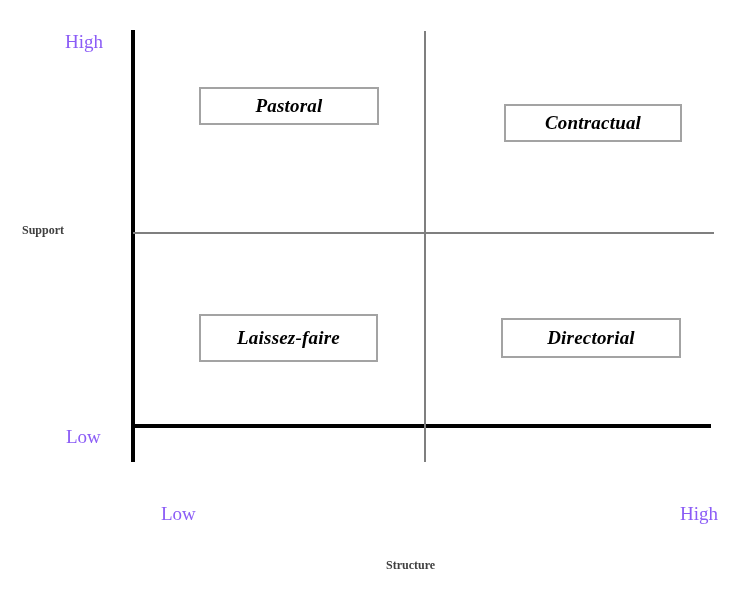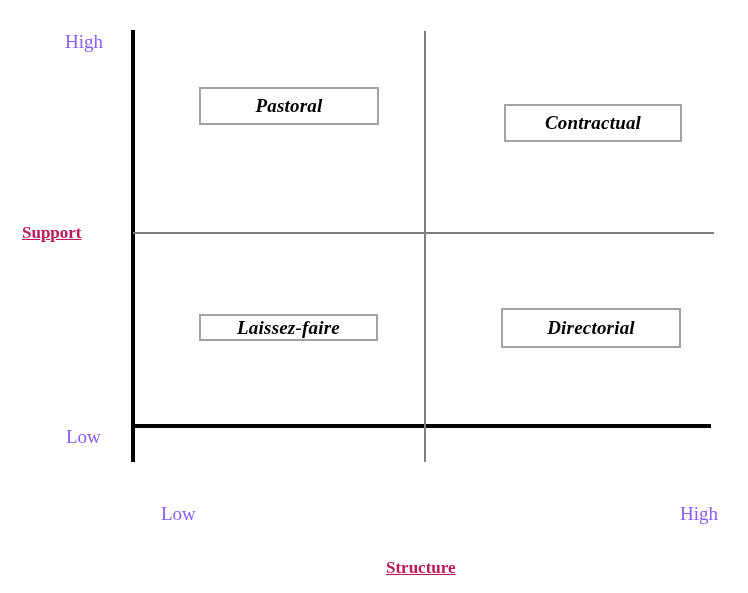--- a/index.html
+++ b/index.html
@@ -66,42 +66,41 @@
     justify-content: center;
     font-weight: bold;
     font-style: italic;
     font-size: 19px;
     letter-spacing: 0.2px;
     color: #000000;
     white-space: nowrap;
   }
   .qbox-pastoral     { left: 199px; top:  87px; width: 180px; height: 38px; }
   .qbox-contractual  { left: 504px; top:  104px; width: 178px; height: 38px; }
-  .qbox-laissez      { left: 199px; top: 314px; width: 179px; height: 27px; }
-  .qbox-directorial  { left: 501px; top: 308px; width: 180px; height: 40px; }
+  .qbox-laissez      { left: 199px; top: 314px; width: 179px; height: 48px; }
+  .qbox-directorial  { left: 501px; top: 318px; width: 180px; height: 40px; }
 
   
   .tick {
     position: absolute;
     font-size: 19px;
     color: #8b5cf6;
     white-space: nowrap;
   }
   .tick-y-high { left:  65px; top:  31px; }
   .tick-y-low  { left:  66px; top: 426px; }
   .tick-x-low  { left: 161px; top: 503px; }
   .tick-x-high { left: 680px; top: 503px; }
 
   .axis-title {
     position: absolute;
-    font-size: 17px;
+    font-size: 12px;
     font-weight: bold;
-    color: #be185d;
+    color: #404040;
     white-space: nowrap;
-    text-decoration: underline;
   }
   .axis-title-support   { left:  22px; top: 223px; }
   .axis-title-structure { left: 386px; top: 558px; }
 </style>
 </head>
 <body>
 
 <div id="canvas">
 
   <div class="axis-v"></div>

